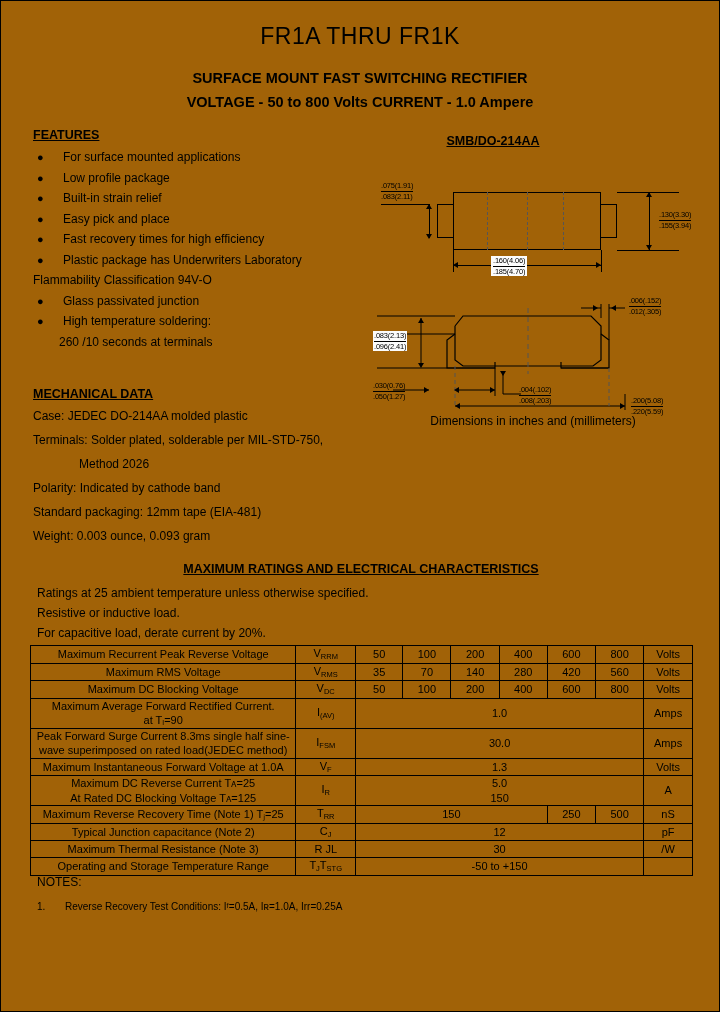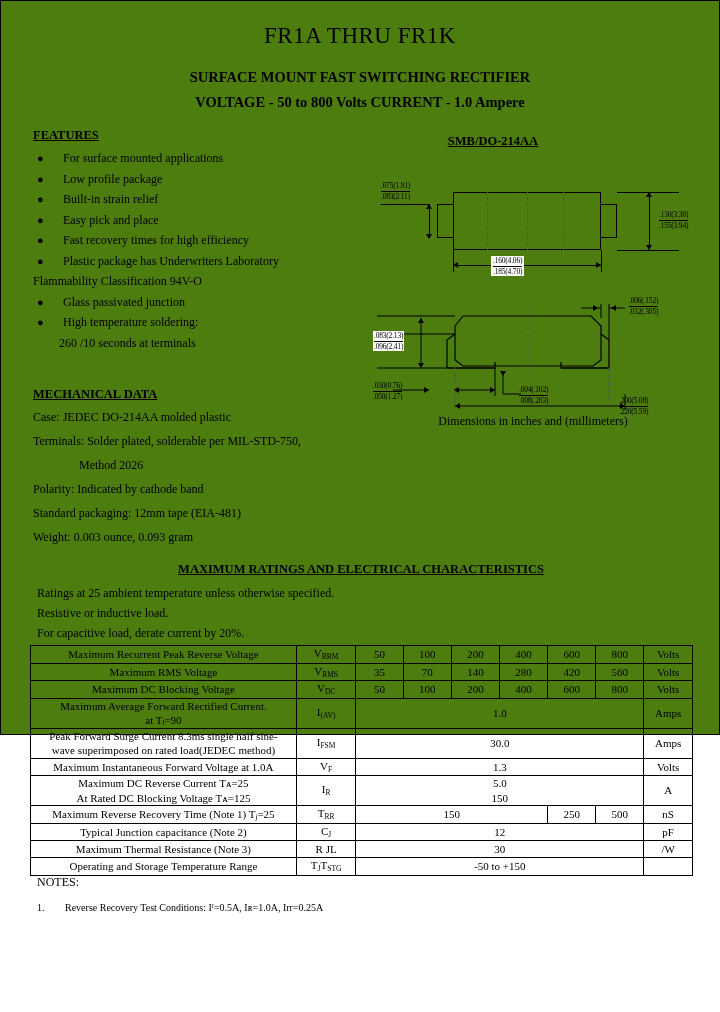--- a/index.html
+++ b/index.html
@@ -12,25 +12,24 @@
     height: 1012px;
     position: relative;
     font-family: "Liberation Sans", sans-serif;
     color: #000;
     overflow: hidden;
   }
   .page {
     position: absolute;
     left: 0; top: 0;
     width: 720px;
-    height: 735px;
+    height: 1012px;
     box-sizing: border-box;
     border: 1px solid #000;
-    background: #4d7c0f;
-    font-family: Liberation Serif, serif;
+    background: #a16207;
   }
 
   
   .title {
     text-align: center;
     font-size: 23px;
     letter-spacing: .5px;
     margin-top: 22px;
   }
   .subtitle1 {
@@ -371,21 +370,21 @@
     <div class="arrow-r" style="left:61px; top:253px;"></div>
     <div class="arrow-l" style="left:91px; top:253px;"></div>
     <div class="arrow-r" style="left:127px; top:253px;"></div>
 
     <div class="dim" style="left:156px; top:251px;">
       <span class="u">.004(.102)</span>
       <span class="l">.008(.203)</span>
     </div>
     <div class="arrow-dn" style="left:137px; top:237px;"></div>
 
-    <div class="dim" style="left:256px; top:262px;">
+    <div class="dim" style="left:268px; top:262px;">
       <span class="u">.200(5.08)</span>
       <span class="l">.220(5.59)</span>
     </div>
     <div class="arrow-l" style="left:92px; top:269px;"></div>
     <div class="arrow-r" style="left:257px; top:269px;"></div>
 
     <div class="caption">Dimensions in inches and (millimeters)</div>
   </div>
 
   <div class="rate-head">MAXIMUM RATINGS AND ELECTRICAL CHARACTERISTICS</div>

